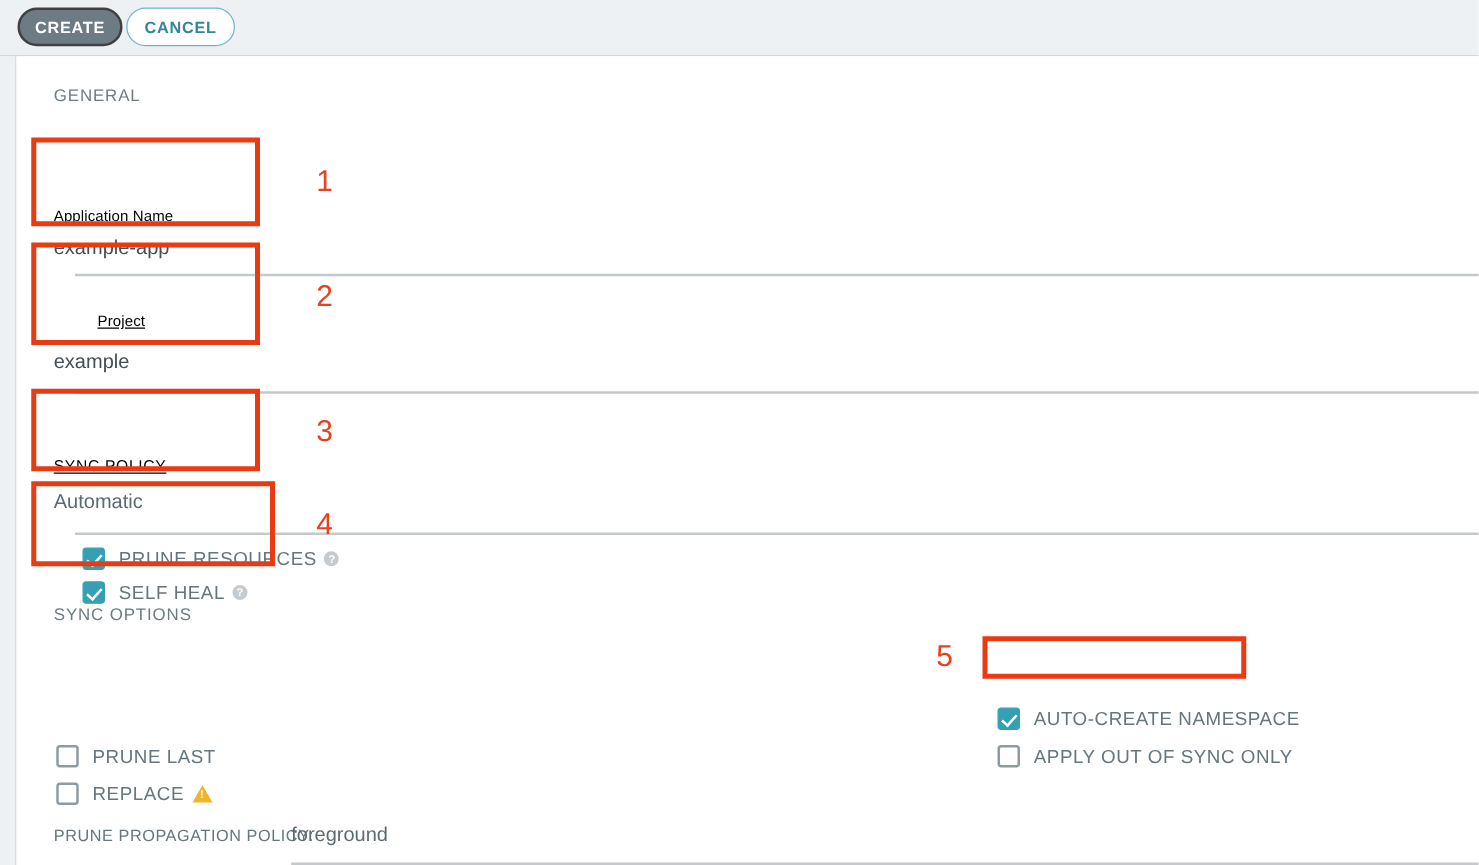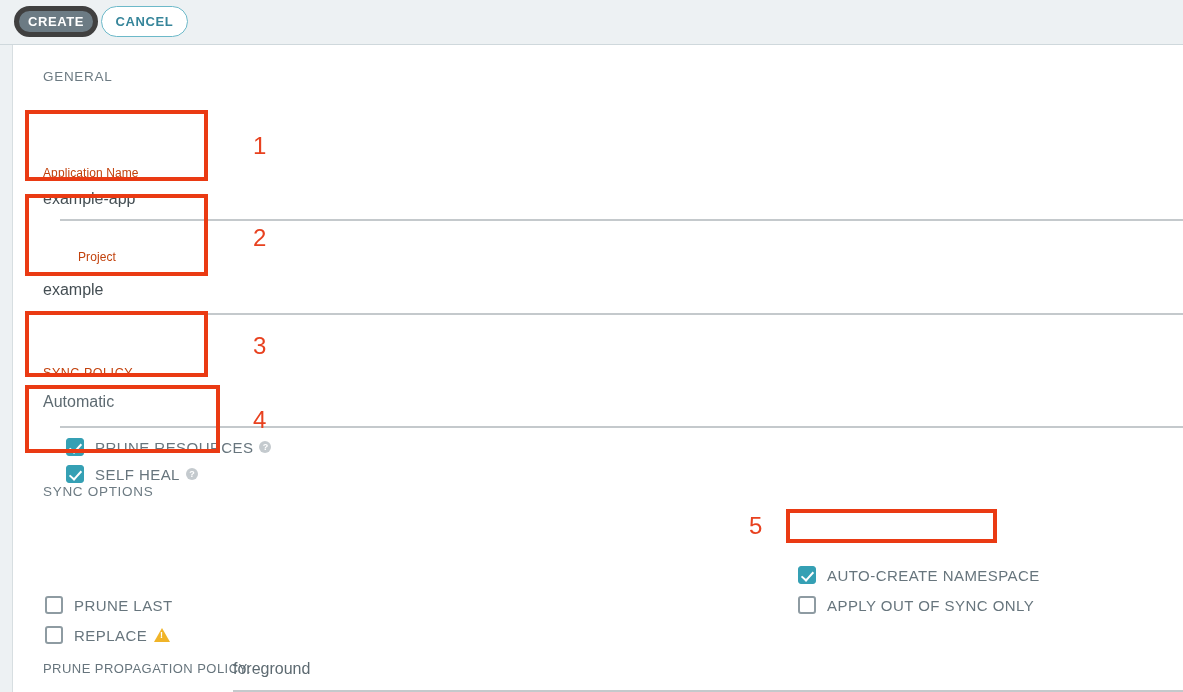--- a/index.html
+++ b/index.html
@@ -31,21 +31,21 @@
     letter-spacing: .6px;
     font-weight: bold;
     display: flex; align-items: center; justify-content: center;
     cursor: pointer;
     user-select: none;
   }
   .btn-create {
     left: 14px; top: 6px; width: 84px;
     background: #6c7b84;
     color: #ffffff;
-    border: 5px solid #404040;
+    border: 2px solid #404040;
   }
   .btn-cancel {
     left: 101px; top: 6px; width: 87px;
     background: #ffffff;
     color: #36859a;
     border: 1px solid #6cb9c9;
   }
 
   
   .left-rail {
@@ -68,22 +68,23 @@
     letter-spacing: .7px;
     color: #6d7b83;
   }
   #general-title { left: 29px; top: 24px; }
   #syncopts-title { left: 29px; top: 439px; }
 
   
   .field-label {
     position: absolute;
     font-size: 12px;
-    color: #c2410c;
+    color: #000000;
     letter-spacing: .1px;
+    text-decoration: underline;
   }
   .field-value {
     position: absolute;
     font-size: 16px;
     color: #444e53;
   }
   .field-underline {
     position: absolute;
     height: 2px;
     background: #c4c9cc;

